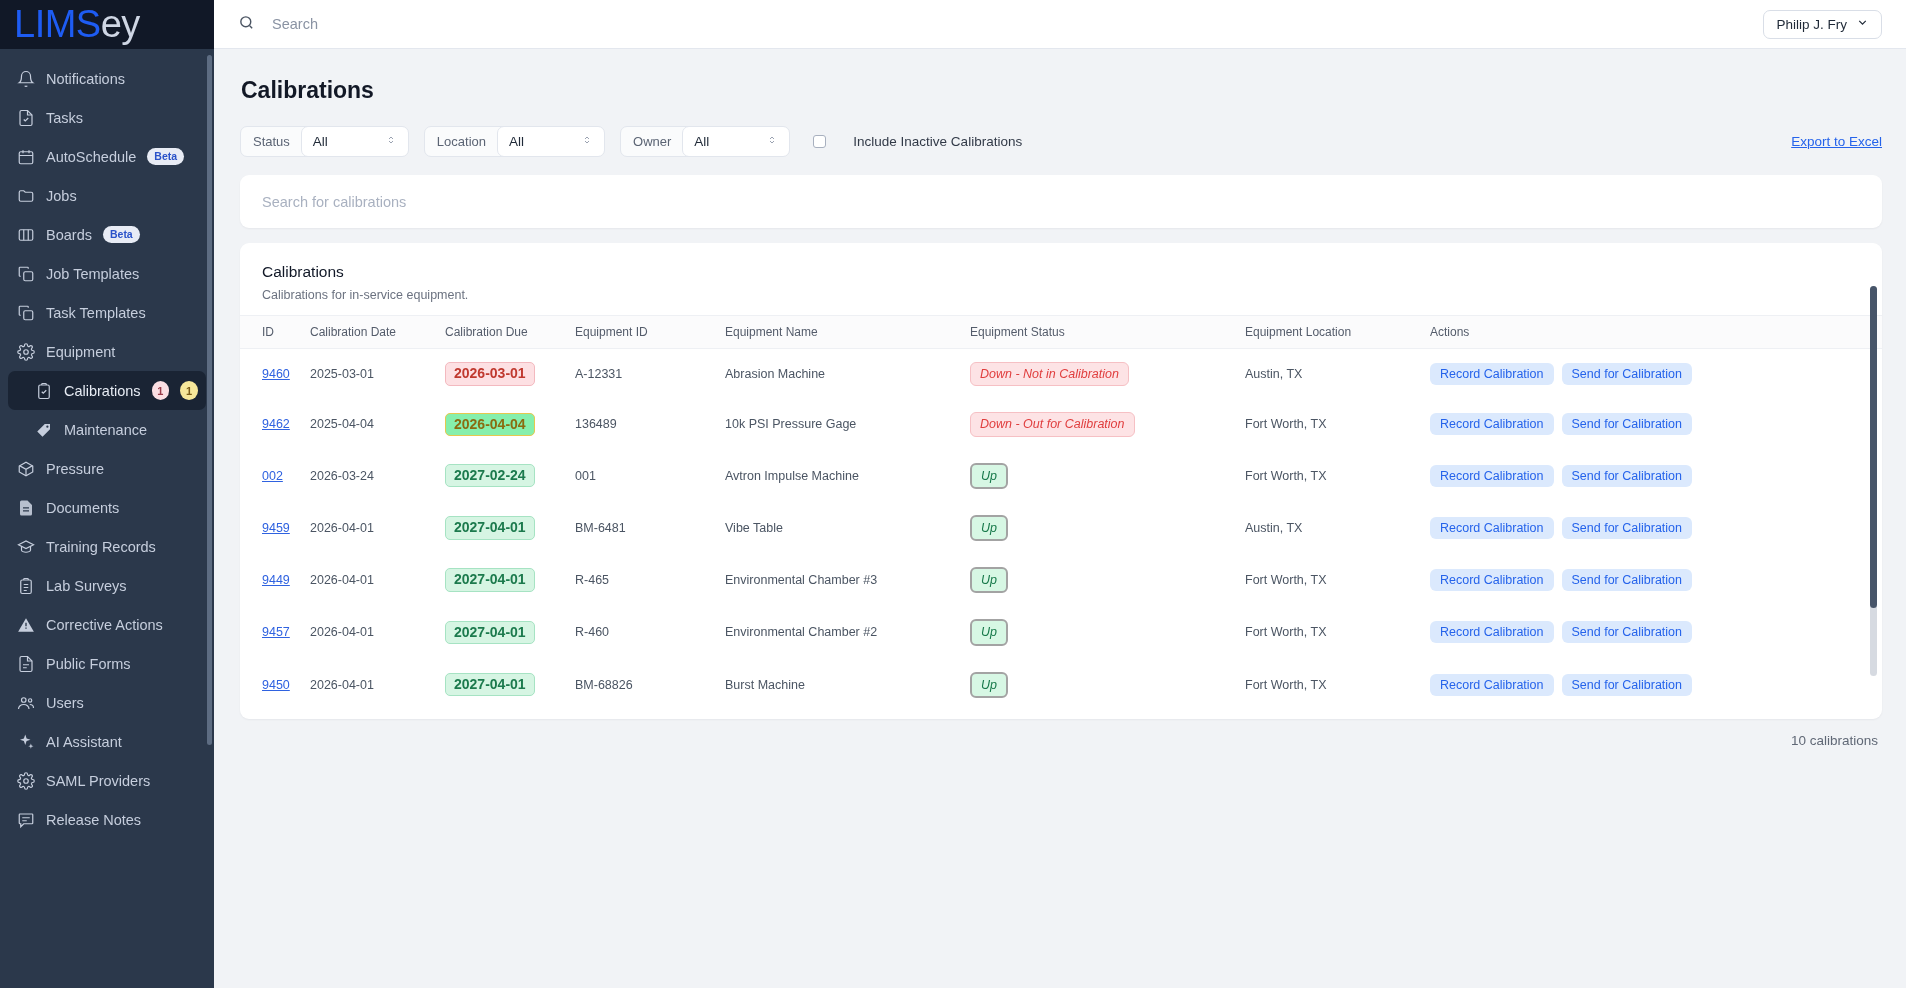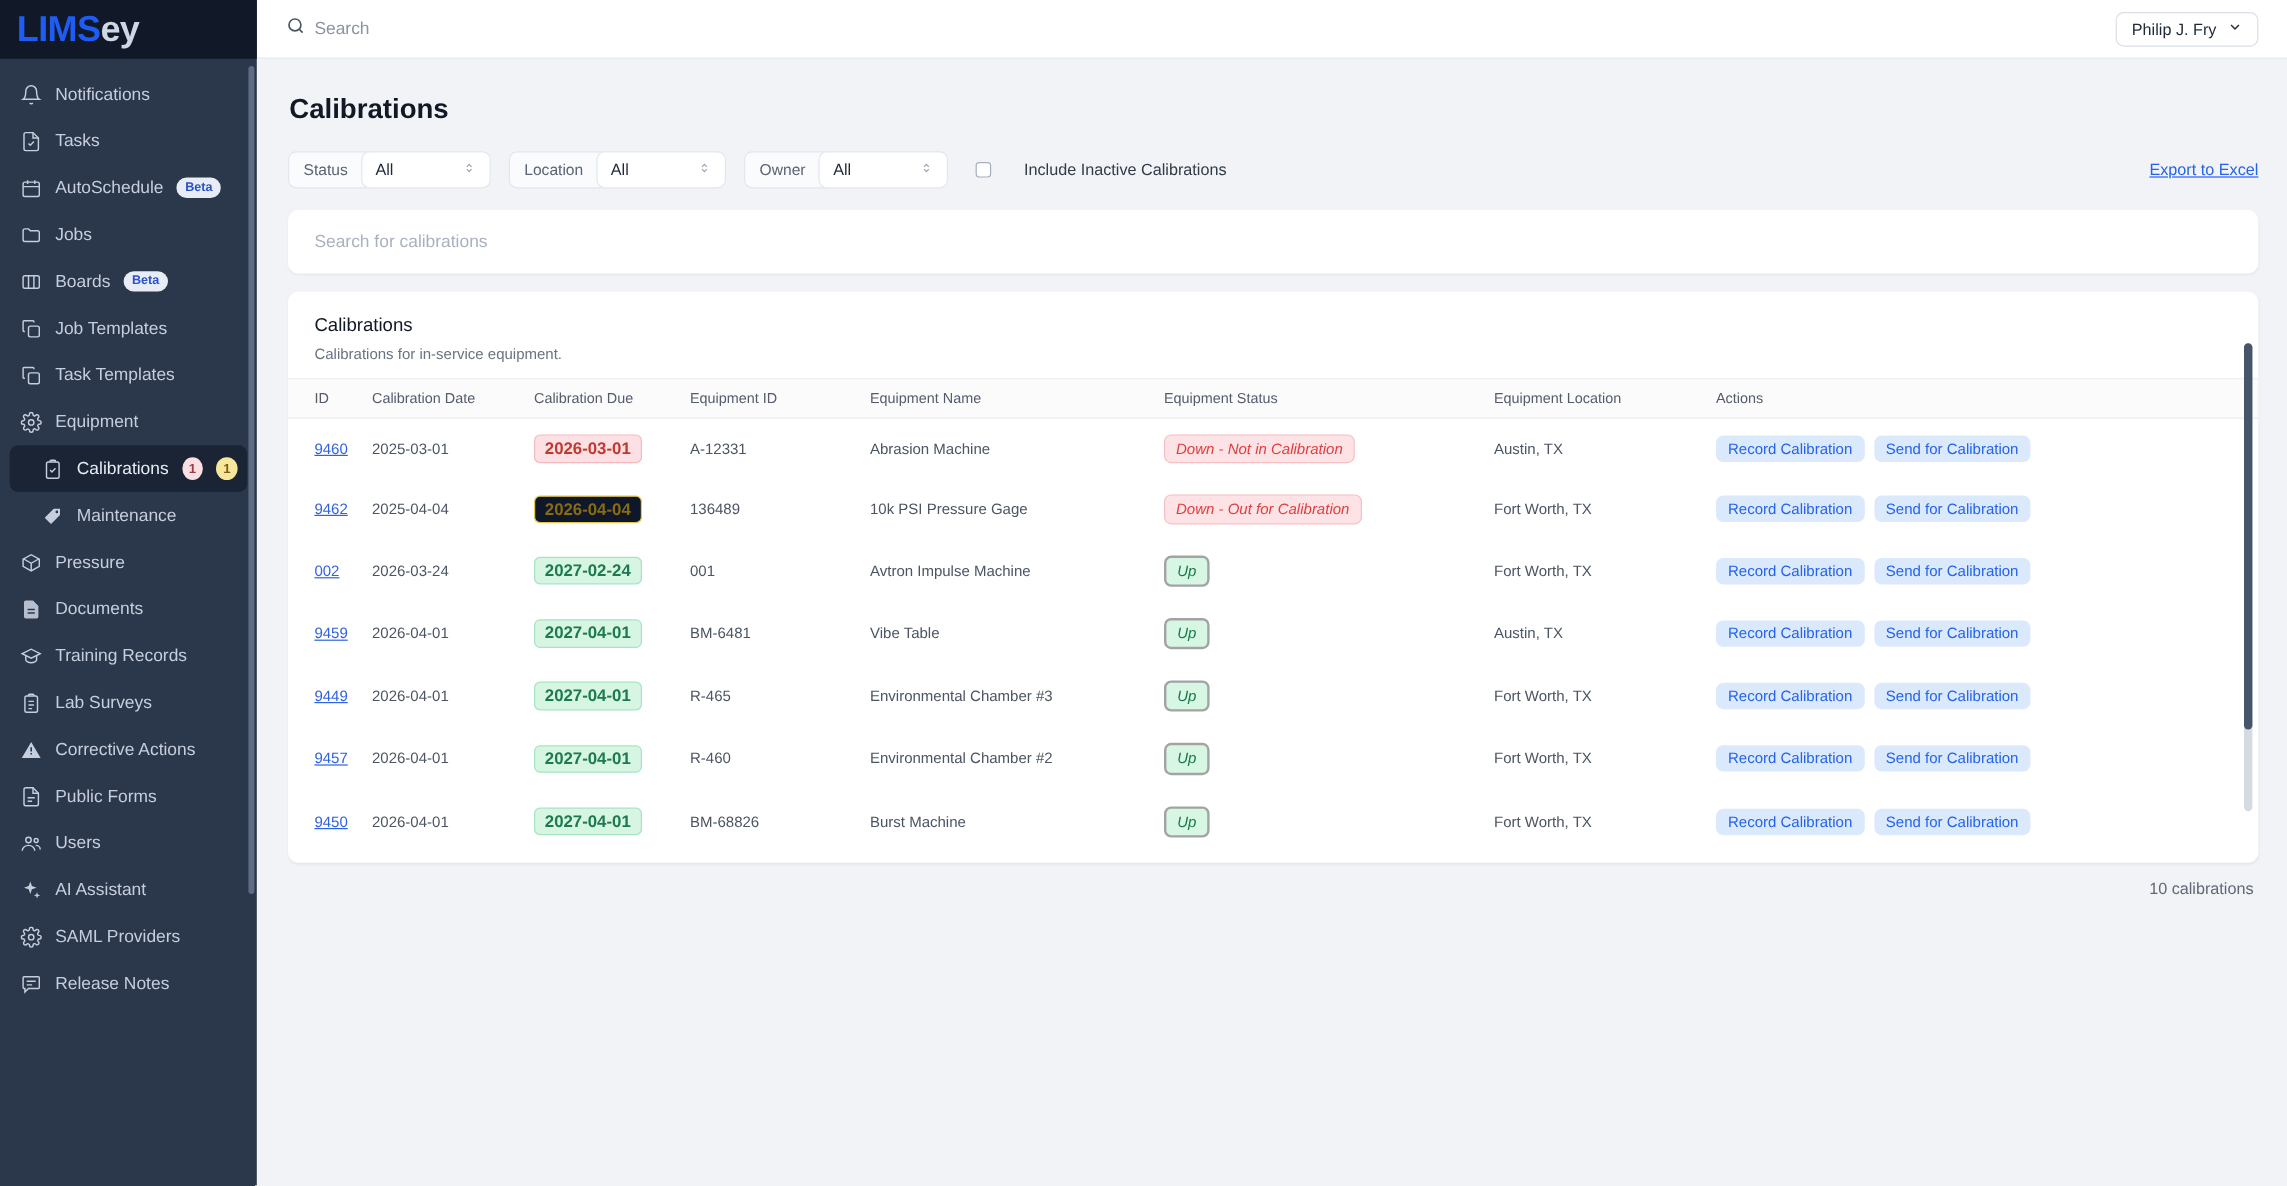--- a/index.html
+++ b/index.html
@@ -19,21 +19,21 @@
     flex: 0 0 214px;
     position: relative;
   }
   #brand {
     height: 49px;
     background: #111827;
     display: flex; align-items: center;
     padding-left: 14px;
   }
   #brand .logo {
-    font-size: 30px; font-weight: bold; letter-spacing: -0.5px;
+    font-size: 38px; font-weight: normal; letter-spacing: -0.5px;
     font-family: "Liberation Sans", sans-serif;
   }
   #brand .logo .p1 { color: #1e5cf3; }
   #brand .logo .p2 { color: #cfd6e4; }
 
   #nav {
     flex: 1;
     overflow-y: hidden;
     padding: 10px 0 0 0;
     position: relative;
@@ -94,21 +94,21 @@
   }
   #topbar {
     height: 49px;
     background: #ffffff;
     border-bottom: 1px solid #e3e7ee;
     display: flex; align-items: center;
     padding: 0 24px 0 24px;
     flex: 0 0 49px;
   }
   #topsearch {
-    display: flex; align-items: center; gap: 7px;
+    display: flex; align-items: center; gap: 17px;
     flex: 1;
   }
   #topsearch .ph {
     color: #8a93a3; font-size: 14.5px;
   }
   #topsearch svg { width: 17px; height: 17px; color: #4b5563; }
   #userbtn {
     border: 1px solid #d9dee7;
     border-radius: 7px;
     height: 29px;
@@ -243,21 +243,21 @@
     font-size: 12.5px; cursor: pointer;
   }
   .pill {
     display: inline-block;
     font-size: 14px; font-weight: bold;
     padding: 2px 8px;
     border-radius: 5px;
     line-height: 1.25;
   }
   .pill-red   { background: #fde0e3; color: #c0392f; border: 1px solid #f3b9bf; }
-  .pill-yellow{ background: #0f172a; color: #8a6b10; border: 1px solid #e6c84e; }
+  .pill-yellow{ background: #86efac; color: #8a6b10; border: 1px solid #e6c84e; }
   .pill-green { background: #d6f5e3; color: #1c7a4d; border: 1px solid #a6e3c3; }
   .status {
     display: inline-block;
     font-size: 12.5px;
     padding: 3px 9px;
     border-radius: 6px;
     line-height: 1.3;
     font-style: italic;
   }
   .status-down { background: #fde3e5; color: #e03e3e; border: 1px solid #f6c0c4; }

